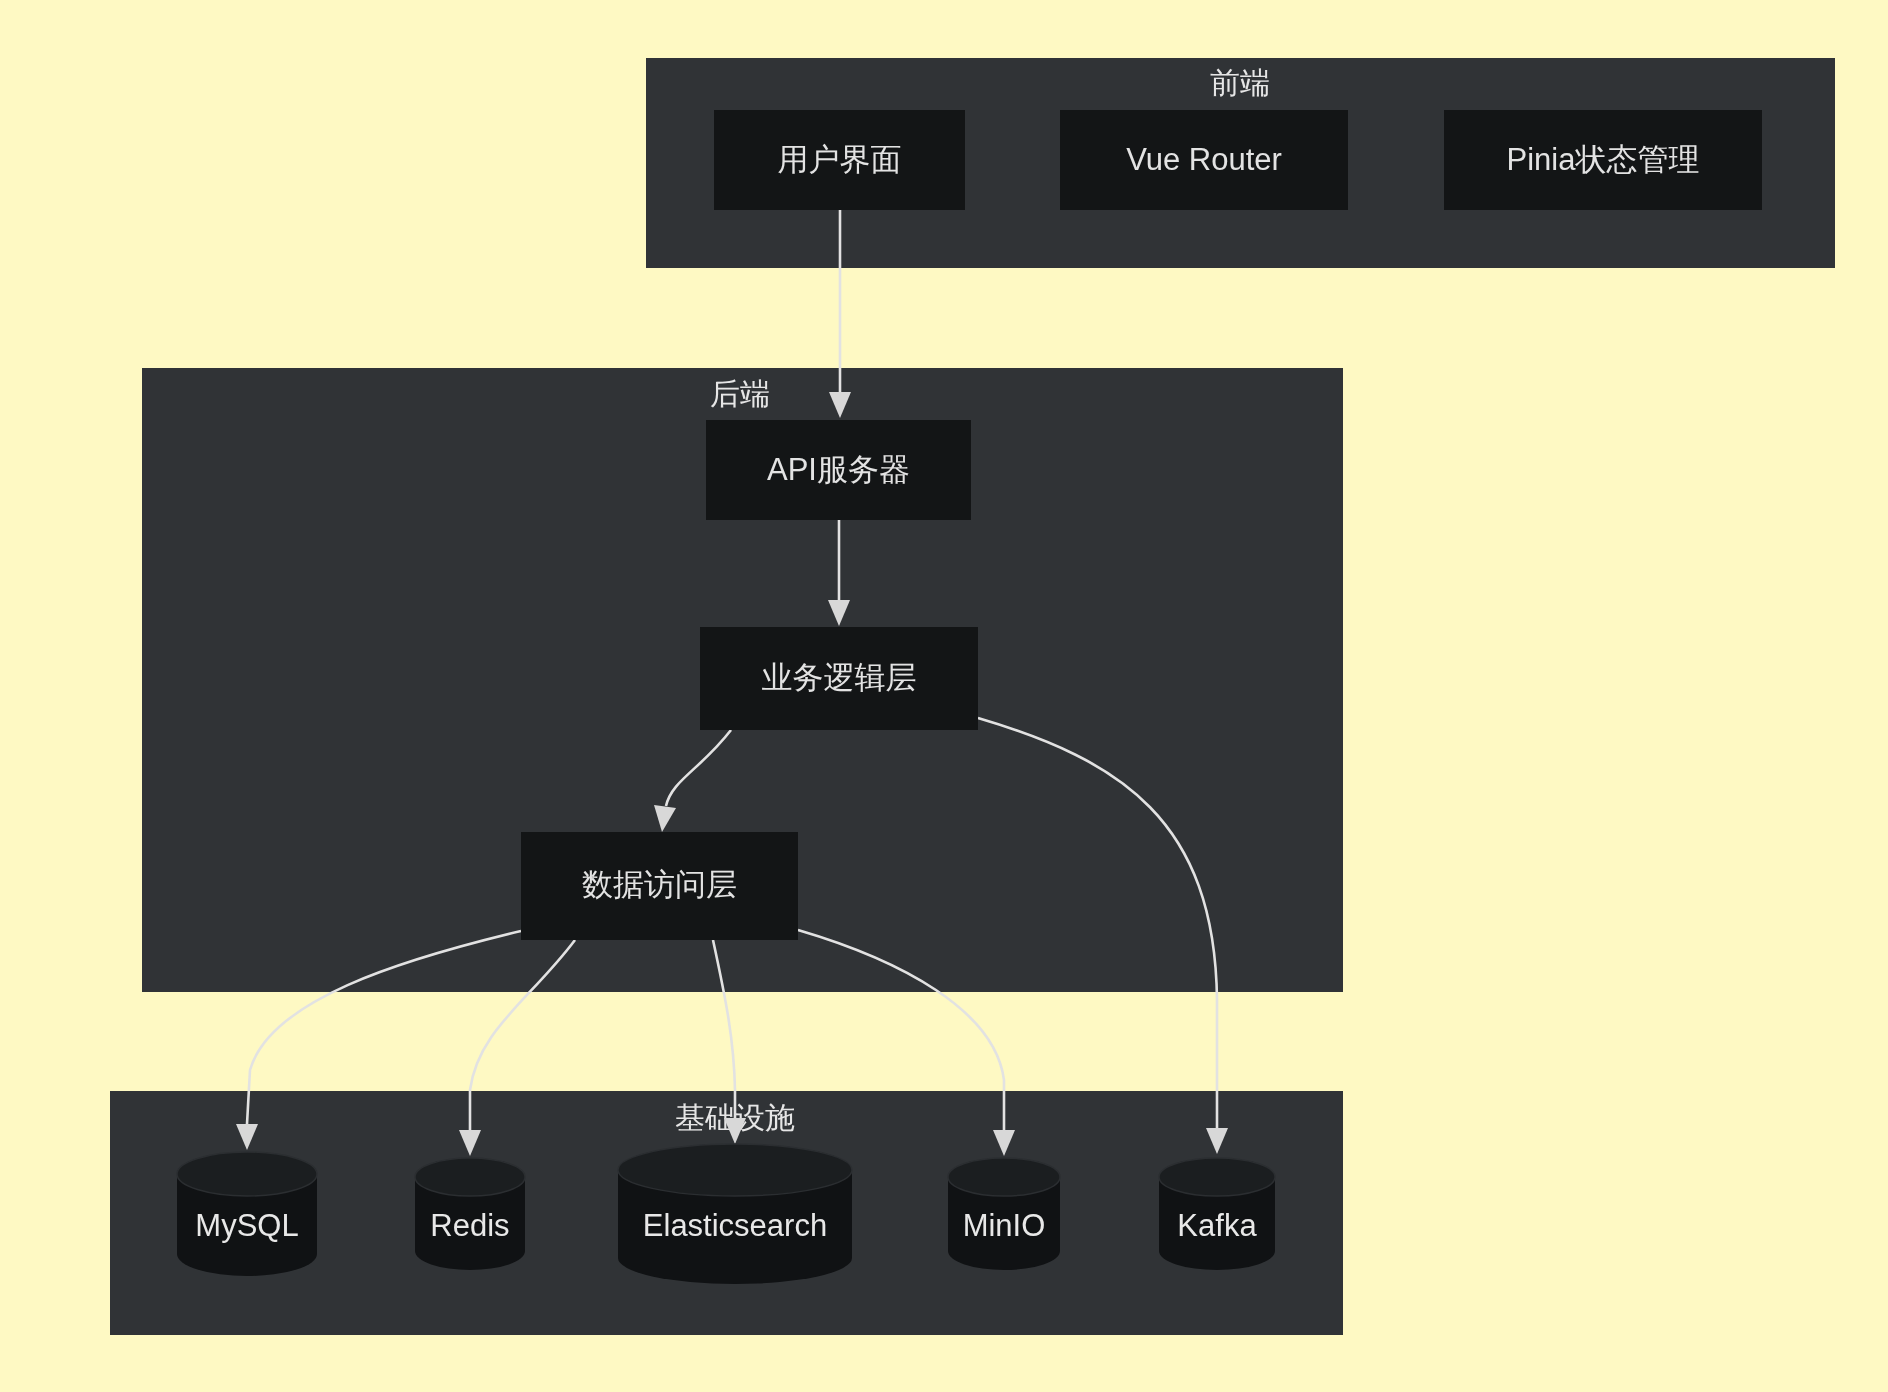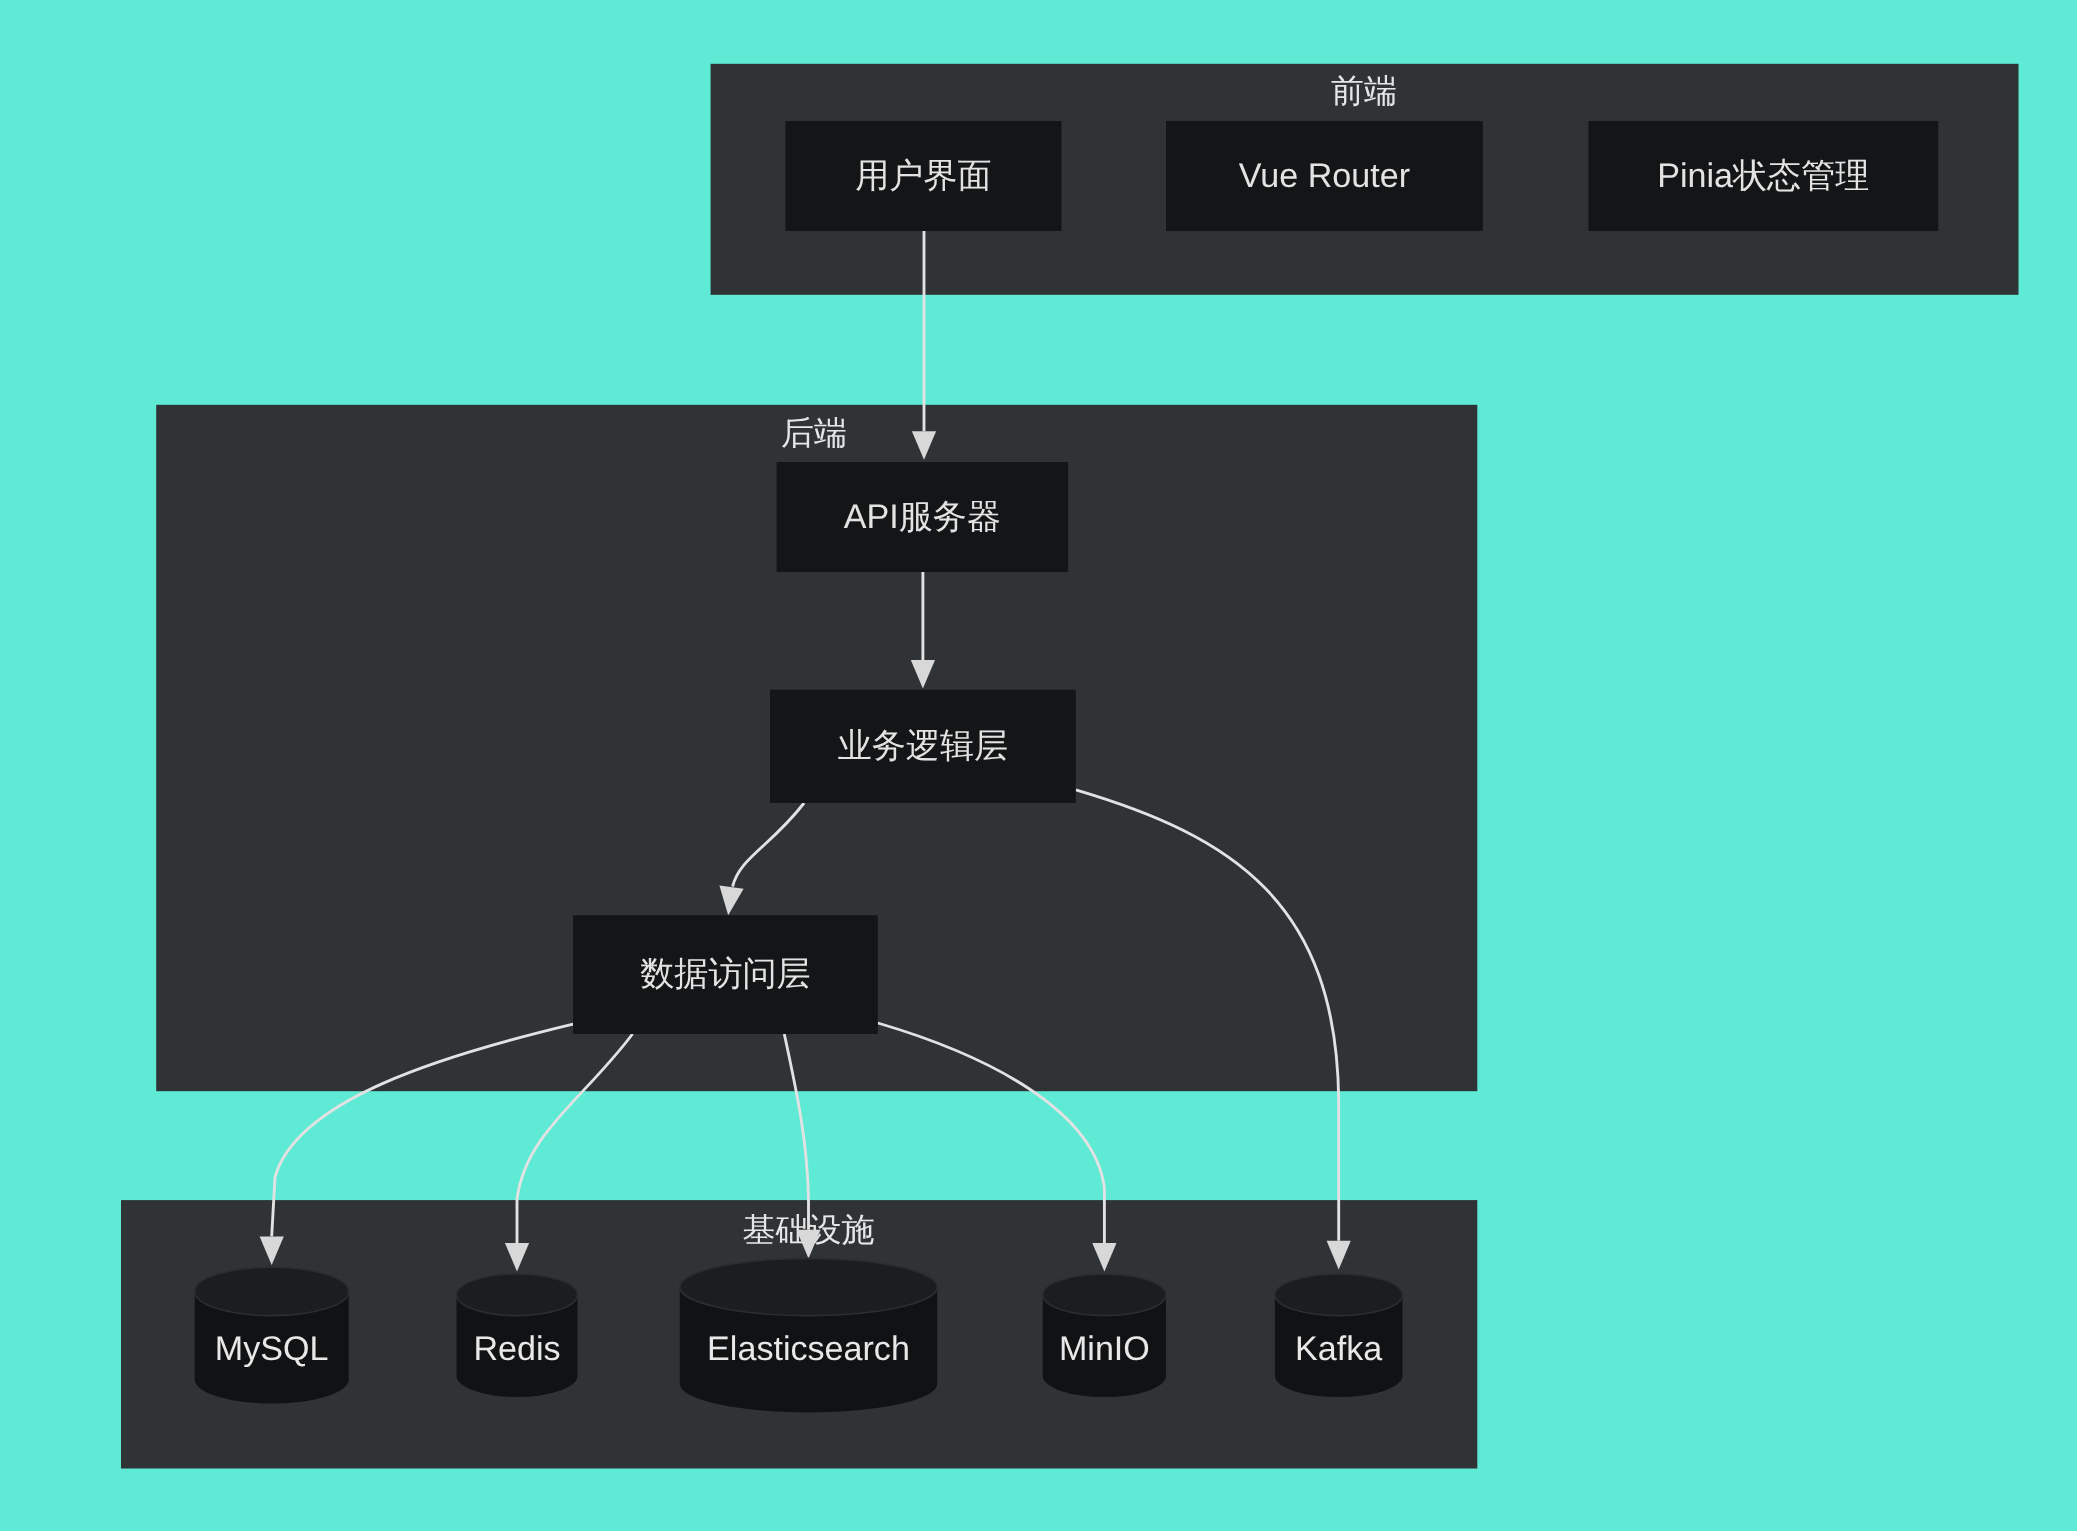--- a/index.html
+++ b/index.html
@@ -10,21 +10,21 @@
   body {
     width: 1888px;
     height: 1392px;
     overflow: hidden;
     font-family: "Liberation Sans", "DejaVu Sans", sans-serif;
   }
   #diagram-root {
     position: relative;
     width: 1888px;
     height: 1392px;
-    background: #5eead4;
+    background: #fef9c3;
   }
   svg.diagram {
     display: block;
     width: 1888px;
     height: 1392px;
   }
   .cluster-rect {
     fill: #303336;
     stroke: none;
   }

